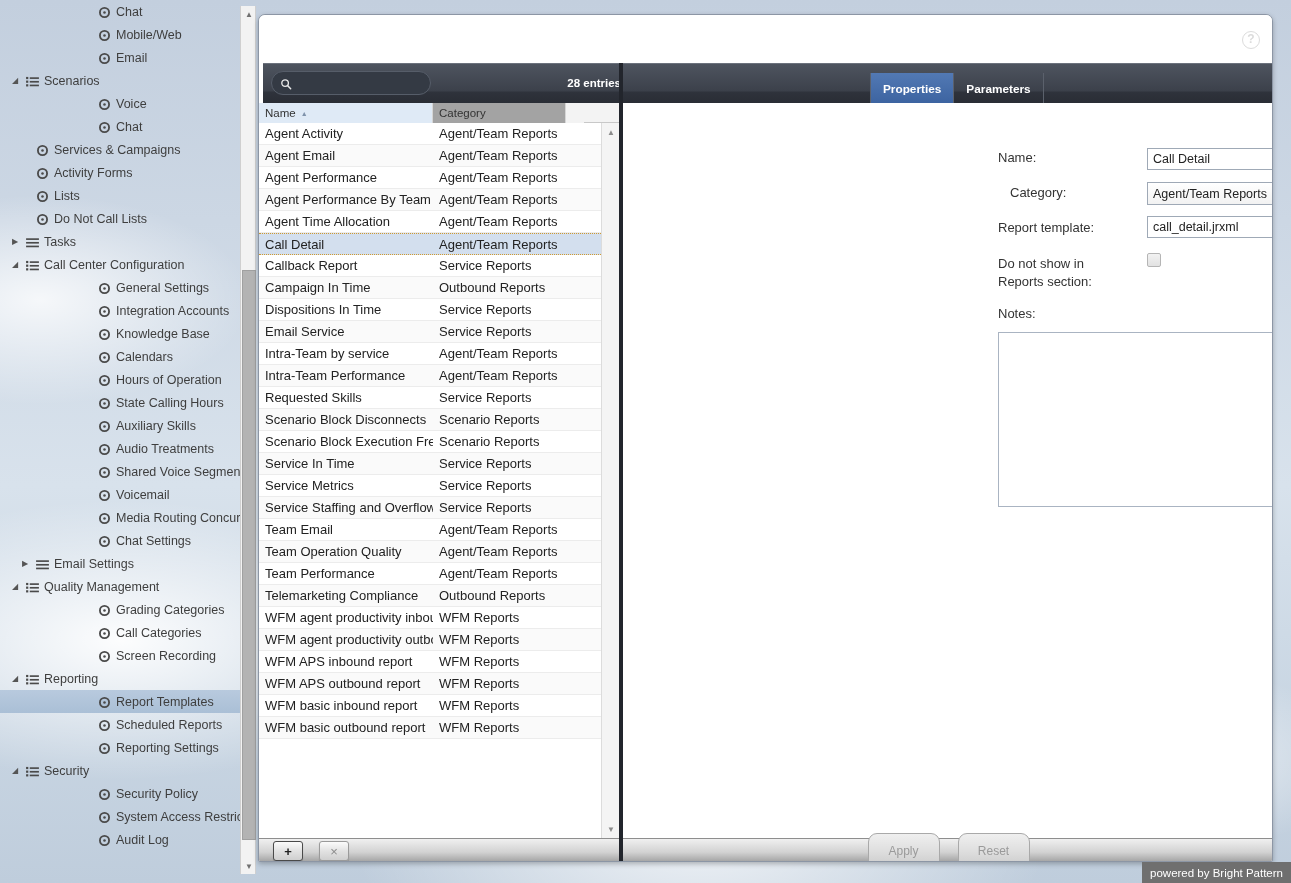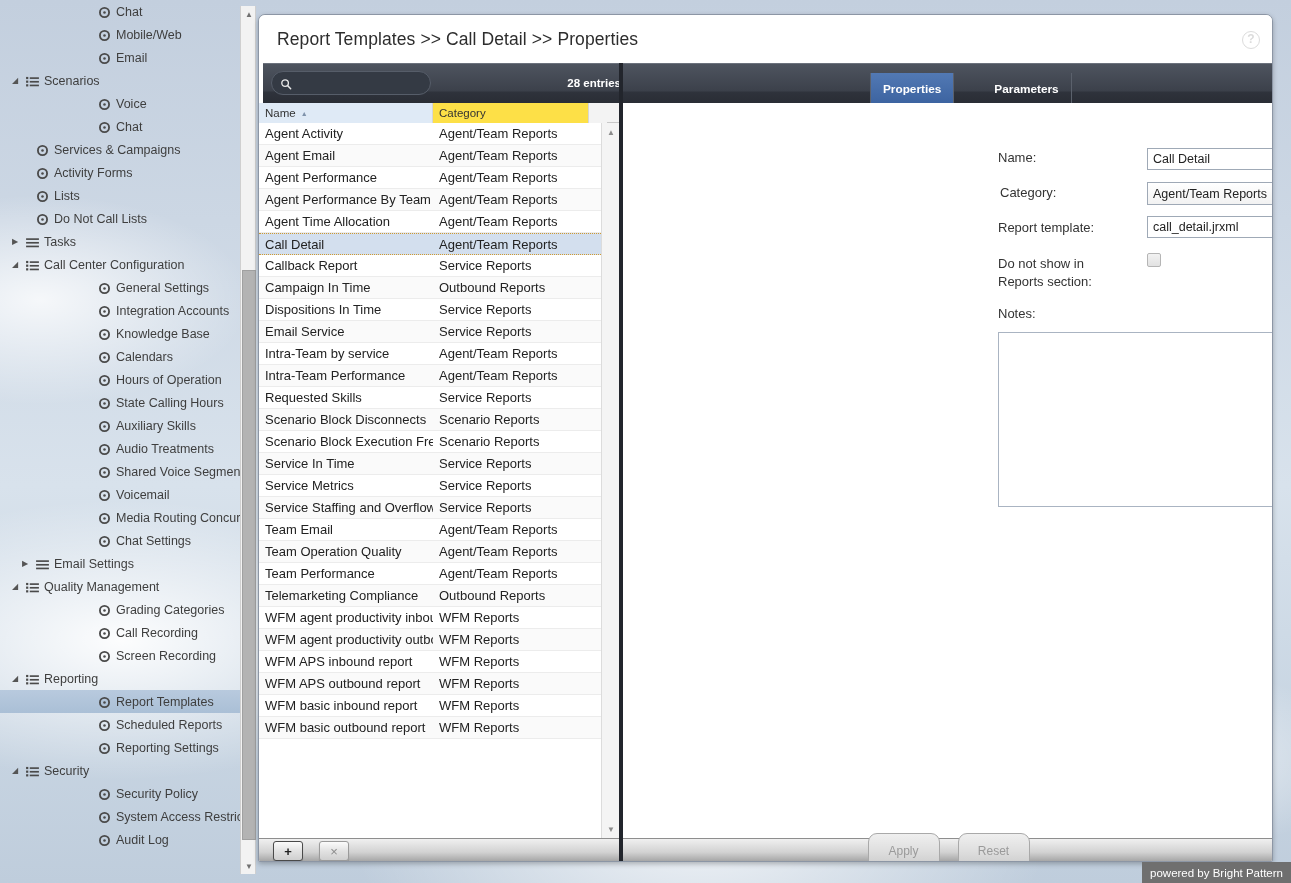--- a/index.html
+++ b/index.html
@@ -107,21 +107,20 @@
     font-size: 12px; width: 118px; margin-left: 4px;
     font-family: "Liberation Sans", sans-serif;
   }
   #entries {
     position: absolute; left: 200px; top: 13px; width: 158px;
     text-align: right; color: #ffffff; font-size: 11.5px; font-weight: bold;
   }
   #tabs {
     position: absolute; left: 607px; top: 9px; height: 31px; display: flex;
     align-items: stretch;
-    gap: 28px;
   }
   .tab {
     padding: 0 12px; display: flex; align-items: center;
     color: #ffffff; font-size: 11.8px; font-weight: bold;
     border-right: 1px solid #5b616c; cursor: pointer;
   }
   .tab:first-child { border-left: 1px solid #5b616c; }
   .tab.active { background: linear-gradient(180deg,#4a6фа 0%, #3f6aa8 100%); }
   .tab.active { background: linear-gradient(180deg,#5279b4 0%, #3c63a0 100%); }
 
@@ -139,21 +138,21 @@
   #thead {
     display: flex; height: 20px; width: 360px;
     background: #f3f3f3; border-bottom: 1px solid #c8c8c8;
     font-size: 11.5px; color: #333;
   }
   #thead .th {
     display: flex; align-items: center; padding-left: 6px;
     border-right: 1px solid #d6d6d6; height: 20px;
   }
   #thead .th.name { width: 174px; background: #dfeaf6; }
-  #thead .th.cat  { width: 156px; background: #fde047; }
+  #thead .th.cat  { width: 133px; background: #a3a3a3; }
   #thead .th.pad  { width: 18px;  background: #f3f3f3; border-right: 0; }
   .sort-caret { margin-left: 5px; font-size: 7px; color: #7f93ab; }
 
   #tbody { width: 360px; height: 715px; position: relative; overflow: hidden; }
   .trow {
     display: flex; height: 22px; font-size: 13px; color: #222;
     border-bottom: 1px solid #ececec; cursor: default;
   }
   .trow:nth-child(even) { background: #fafafa; }
   .trow.sel {
@@ -209,21 +208,21 @@
                  border: 1px solid #9fa9b6; background: linear-gradient(180deg,#ffffff,#f2f2f2);
                  display: flex; align-items: center; }
   #cat-value { font-size: 12.5px; color: #222; padding-left: 5px; flex: 1; }
   #tpl-input   { position: absolute; left: 524px; top: 113px; width: 150px; height: 22px; }
   #noshow-cb {
     position: absolute; left: 524px; top: 150px; width: 14px; height: 14px;
     background: linear-gradient(180deg,#f2f2f2,#e2e2e2);
     border: 1px solid #b5b5b5; border-radius: 2px; cursor: pointer;
   }
   .lbl-name   { position: absolute; left: 375px; top: 47px; }
-  .lbl-cat    { position: absolute; left: 377px; top: 82px; }
+  .lbl-cat    { position: absolute; left: 387px; top: 82px; }
   .lbl-tpl    { position: absolute; left: 375px; top: 117px; }
   .lbl-noshow { position: absolute; left: 375px; top: 152px; width: 130px; line-height: 18px; }
   .lbl-notes  { position: absolute; left: 375px; top: 203px; }
   #notes-area {
     position: absolute; left: 375px; top: 229px; width: 371px; height: 175px;
     border: 1px solid #aab4c2; background: #fff; resize: none; outline: none;
     font-family: "Liberation Sans", sans-serif; font-size: 12.5px;
   }
 
   
@@ -483,21 +482,21 @@
             <circle cx="6" cy="6" r="1.4" fill="#4a4a4a"></circle>
           </svg></span>
         <span class="lbl">Grading Categories</span>
       </div>
       <div class="nav-item depth3">
         <span class="tw">&nbsp;</span>
         <span class="ico"><svg class="gi" width="11" height="11" viewBox="0 0 12 12">
             <circle cx="6" cy="6" r="5" fill="none" stroke="#4a4a4a" stroke-width="2"></circle>
             <circle cx="6" cy="6" r="1.4" fill="#4a4a4a"></circle>
           </svg></span>
-        <span class="lbl">Call Recording</span>
+        <span class="lbl">Call Categories</span>
       </div>
       <div class="nav-item depth3">
         <span class="tw">&nbsp;</span>
         <span class="ico"><svg class="gi" width="11" height="11" viewBox="0 0 12 12">
             <circle cx="6" cy="6" r="5" fill="none" stroke="#4a4a4a" stroke-width="2"></circle>
             <circle cx="6" cy="6" r="1.4" fill="#4a4a4a"></circle>
           </svg></span>
         <span class="lbl">Screen Recording</span>
       </div>
       <div class="nav-item depth1">
@@ -577,21 +576,20 @@
 
 <div id="sb-scroll">
   <div class="sb-arrow" style="top:0">▲</div>
   <div id="sb-thumb"></div>
   <div class="sb-arrow" style="bottom:0">▼</div>
 </div>
 
 <div id="panel">
 
   <div id="breadcrumb-bar">
-    <div id="breadcrumb">Report Templates &gt;&gt; Call Detail &gt;&gt; Properties</div>
     <div id="help-icon">?</div>
   </div>
 
   <div id="darkbar">
     <div id="search-wrap">
       <span id="search-icon">
         <svg class="gi" width="12" height="12" viewBox="0 0 16 16">
           <circle cx="6.8" cy="6.8" r="4.4" fill="none" stroke="#e8e8e8" stroke-width="1.8"></circle>
           <line x1="10" y1="10" x2="14.2" y2="14.4" stroke="#e8e8e8" stroke-width="2" stroke-linecap="round"></line>
         </svg>

